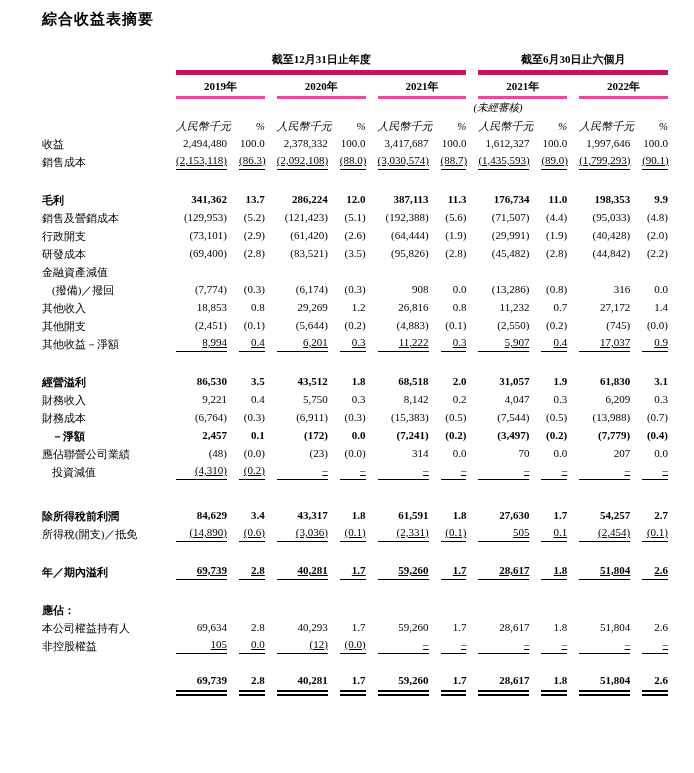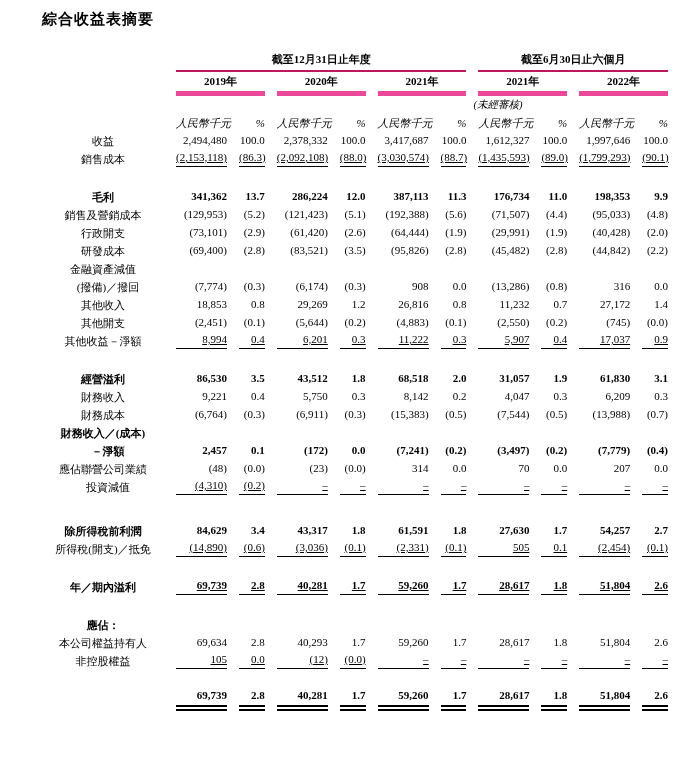--- a/index.html
+++ b/index.html
@@ -32,36 +32,36 @@
   col.c-label { width: 122px; }
   col.c-val   { width: 63px; }
   col.c-pct   { width: 37.8px; }
 
   th, td { padding: 0; vertical-align: bottom; font-weight: normal; }
 
   
   .ghead { padding-left: 12px; }
   .ghead .gline {
     text-align: center; font-weight: bold;
-    border-bottom: 2px solid #be185d;
+    border-bottom: 5px solid #be185d;
     padding-bottom: 3px; white-space: nowrap;
   }
   .yhead { padding-left: 12px; height: 24px; }
   .yhead .yline {
     text-align: center; font-weight: bold;
-    border-bottom: 5px solid #ec4899;
+    border-bottom: 3px solid #ec4899;
     padding-bottom: 2px; white-space: nowrap;
   }
   .unit-cell { padding-left: 12px; height: 20px; font-style: italic; text-align: left; white-space: nowrap; }
   .pct-cell  { height: 20px; font-style: italic; text-align: right; }
   .note-cell { height: 15px; font-style: italic; text-align: center; font-size: 10.5px; white-space: nowrap; }
 
   
   tr.datarow td { height: 18px; }
-  td.lab { text-align: center; white-space: nowrap; overflow: visible; }
+  td.lab { text-align: left; white-space: nowrap; overflow: visible; }
   td.lab.ind { padding-left: 10px; }
   td.num { text-align: right; padding-left: 12px; }
   td.num .cell { display: block; text-align: right; white-space: nowrap; padding-bottom: 1px; }
   td.num .cell.u  { border-bottom: 1px solid #000; text-decoration: underline; }
   td.num .cell.uu { border-bottom: 6px double #000; padding-bottom: 2px; }
   tr.bold td { font-weight: bold; }
   tr.spacer td { height: 20px; }
   tr.spacer.big td { height: 26px; }
 </style>
 </head>
@@ -572,24 +572,20 @@
             <span class="cell">(0.5)</span>
           </td>
           <td class="num">
             <span class="cell">(13,988)</span>
           </td>
           <td class="num">
             <span class="cell">(0.7)</span>
           </td>
         </tr>
         <tr class="datarow bold">
-          <td class="lab">財務收入／(成本)</td>
-          <td colspan="10"></td>
-        </tr>
-        <tr class="datarow bold">
           <td class="lab ind">－淨額</td>
           <td class="num">
             <span class="cell">2,457</span>
           </td>
           <td class="num">
             <span class="cell">0.1</span>
           </td>
           <td class="num">
             <span class="cell">(172)</span>
           </td>

